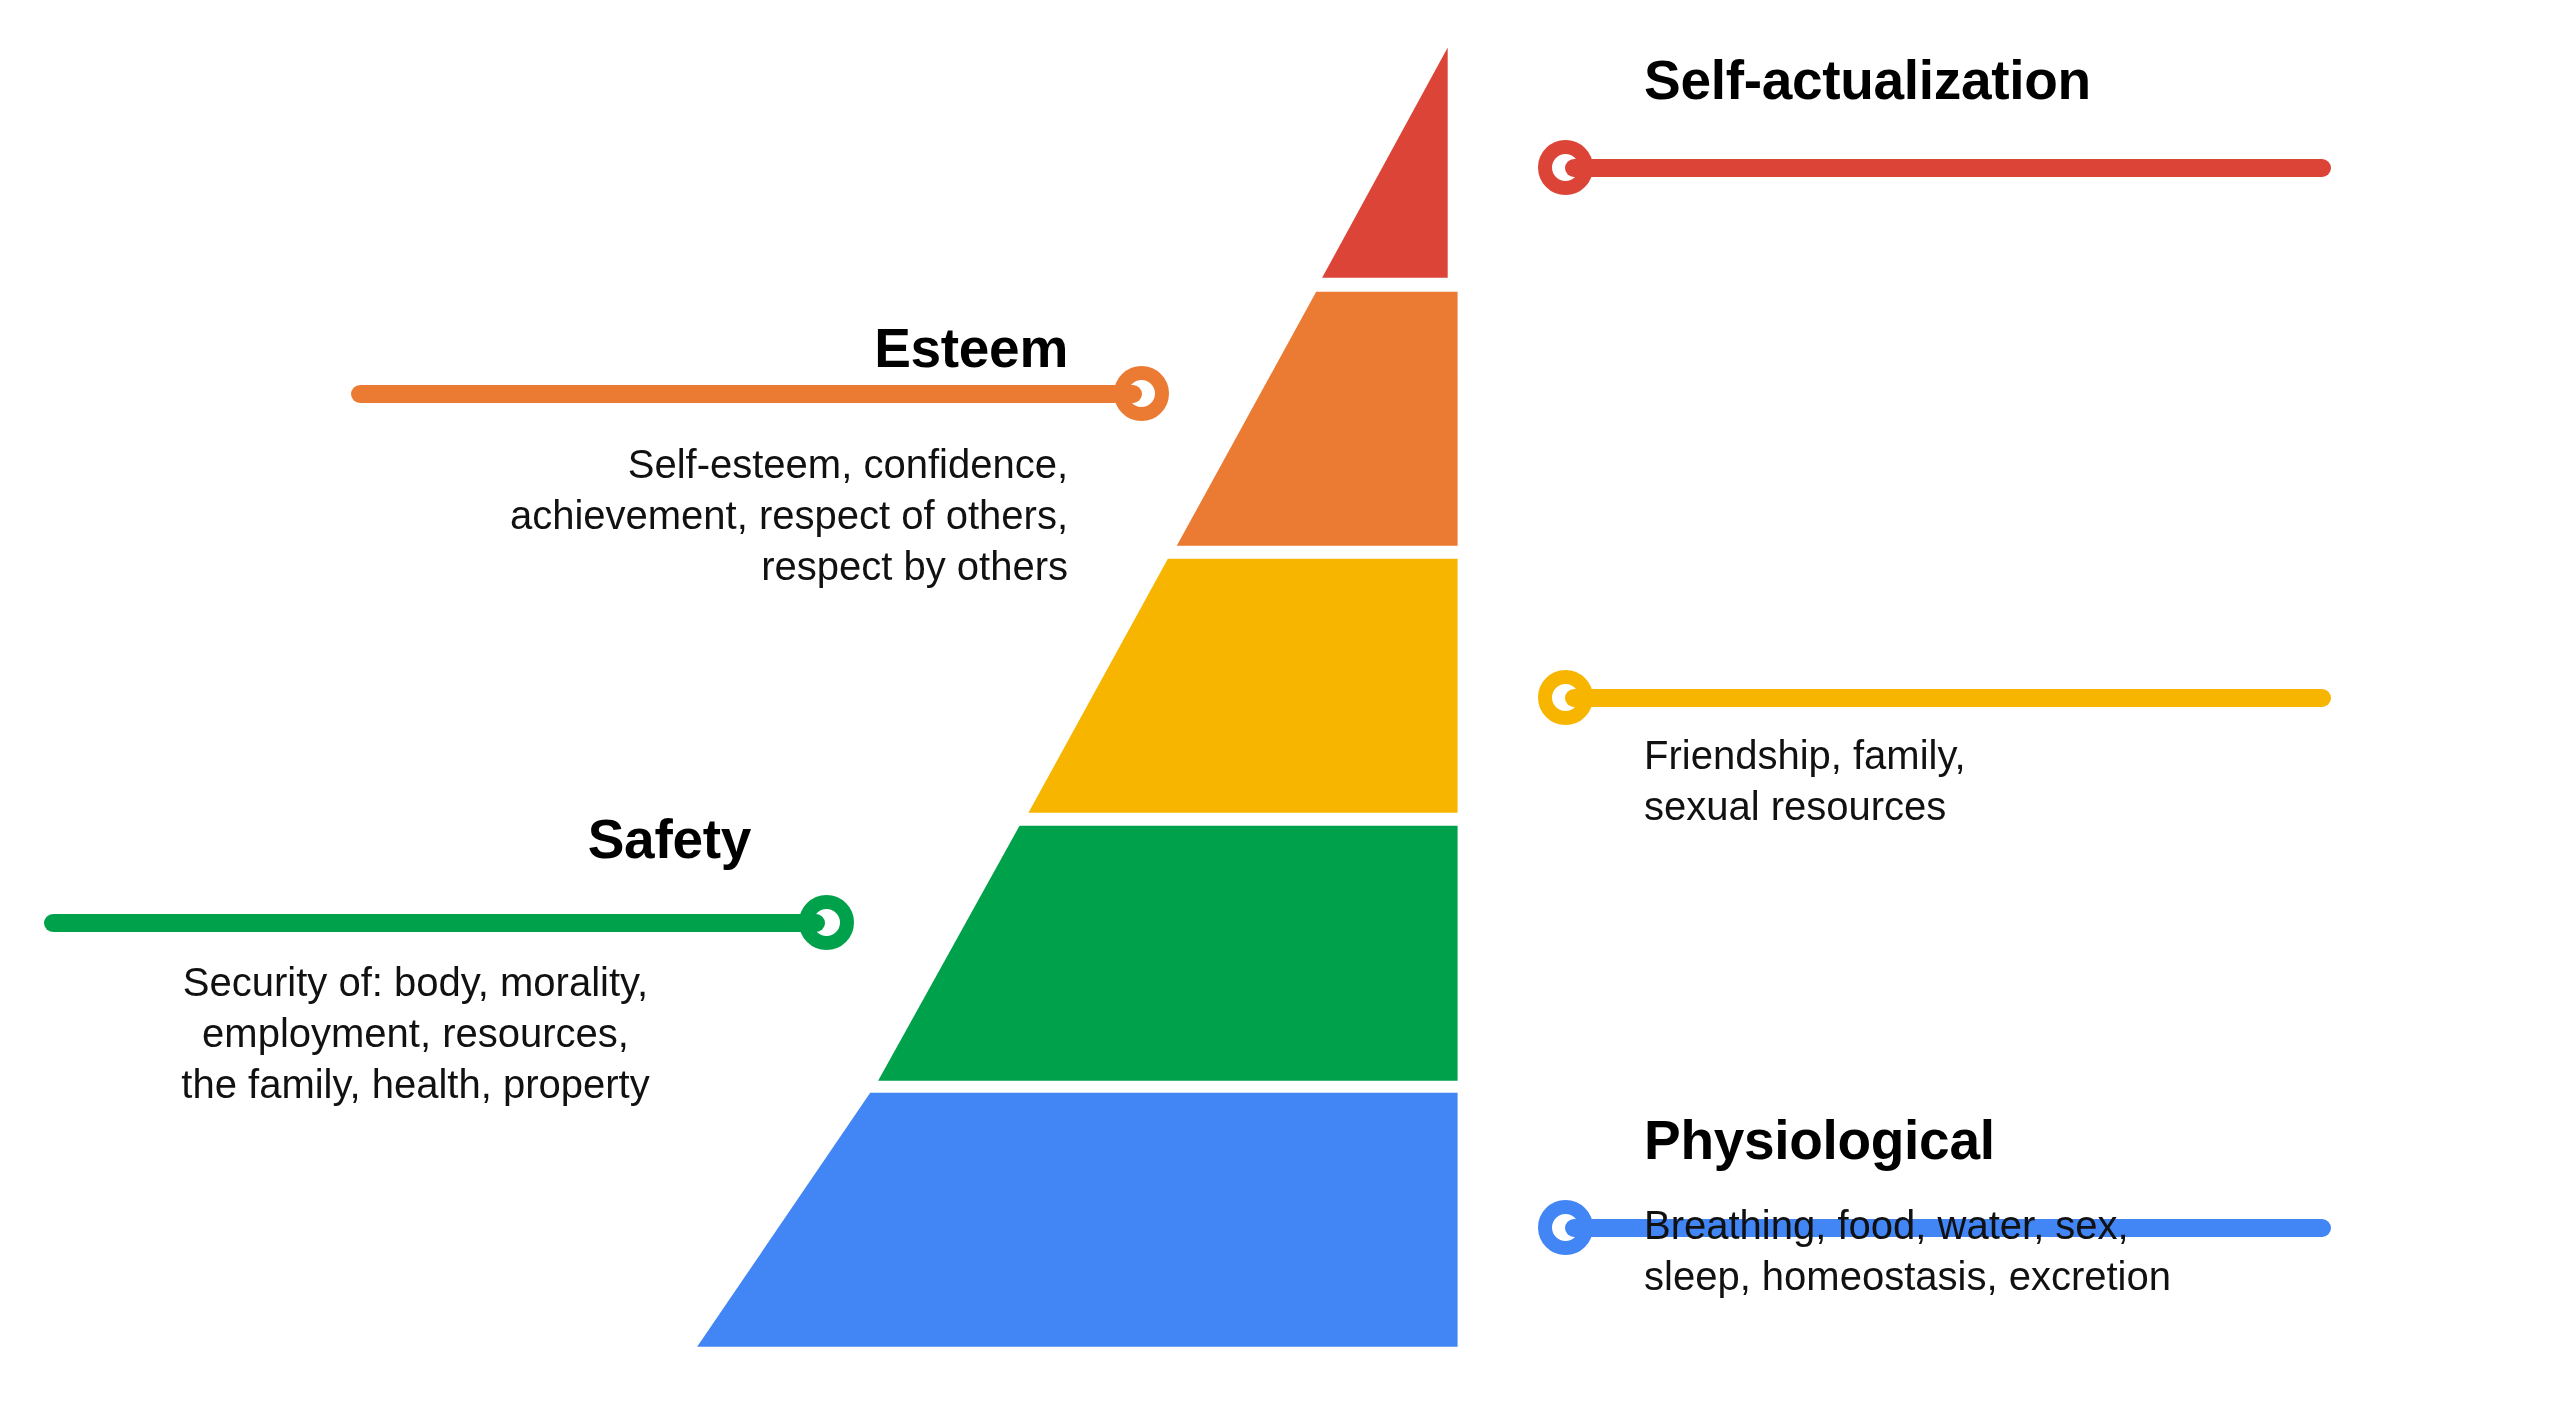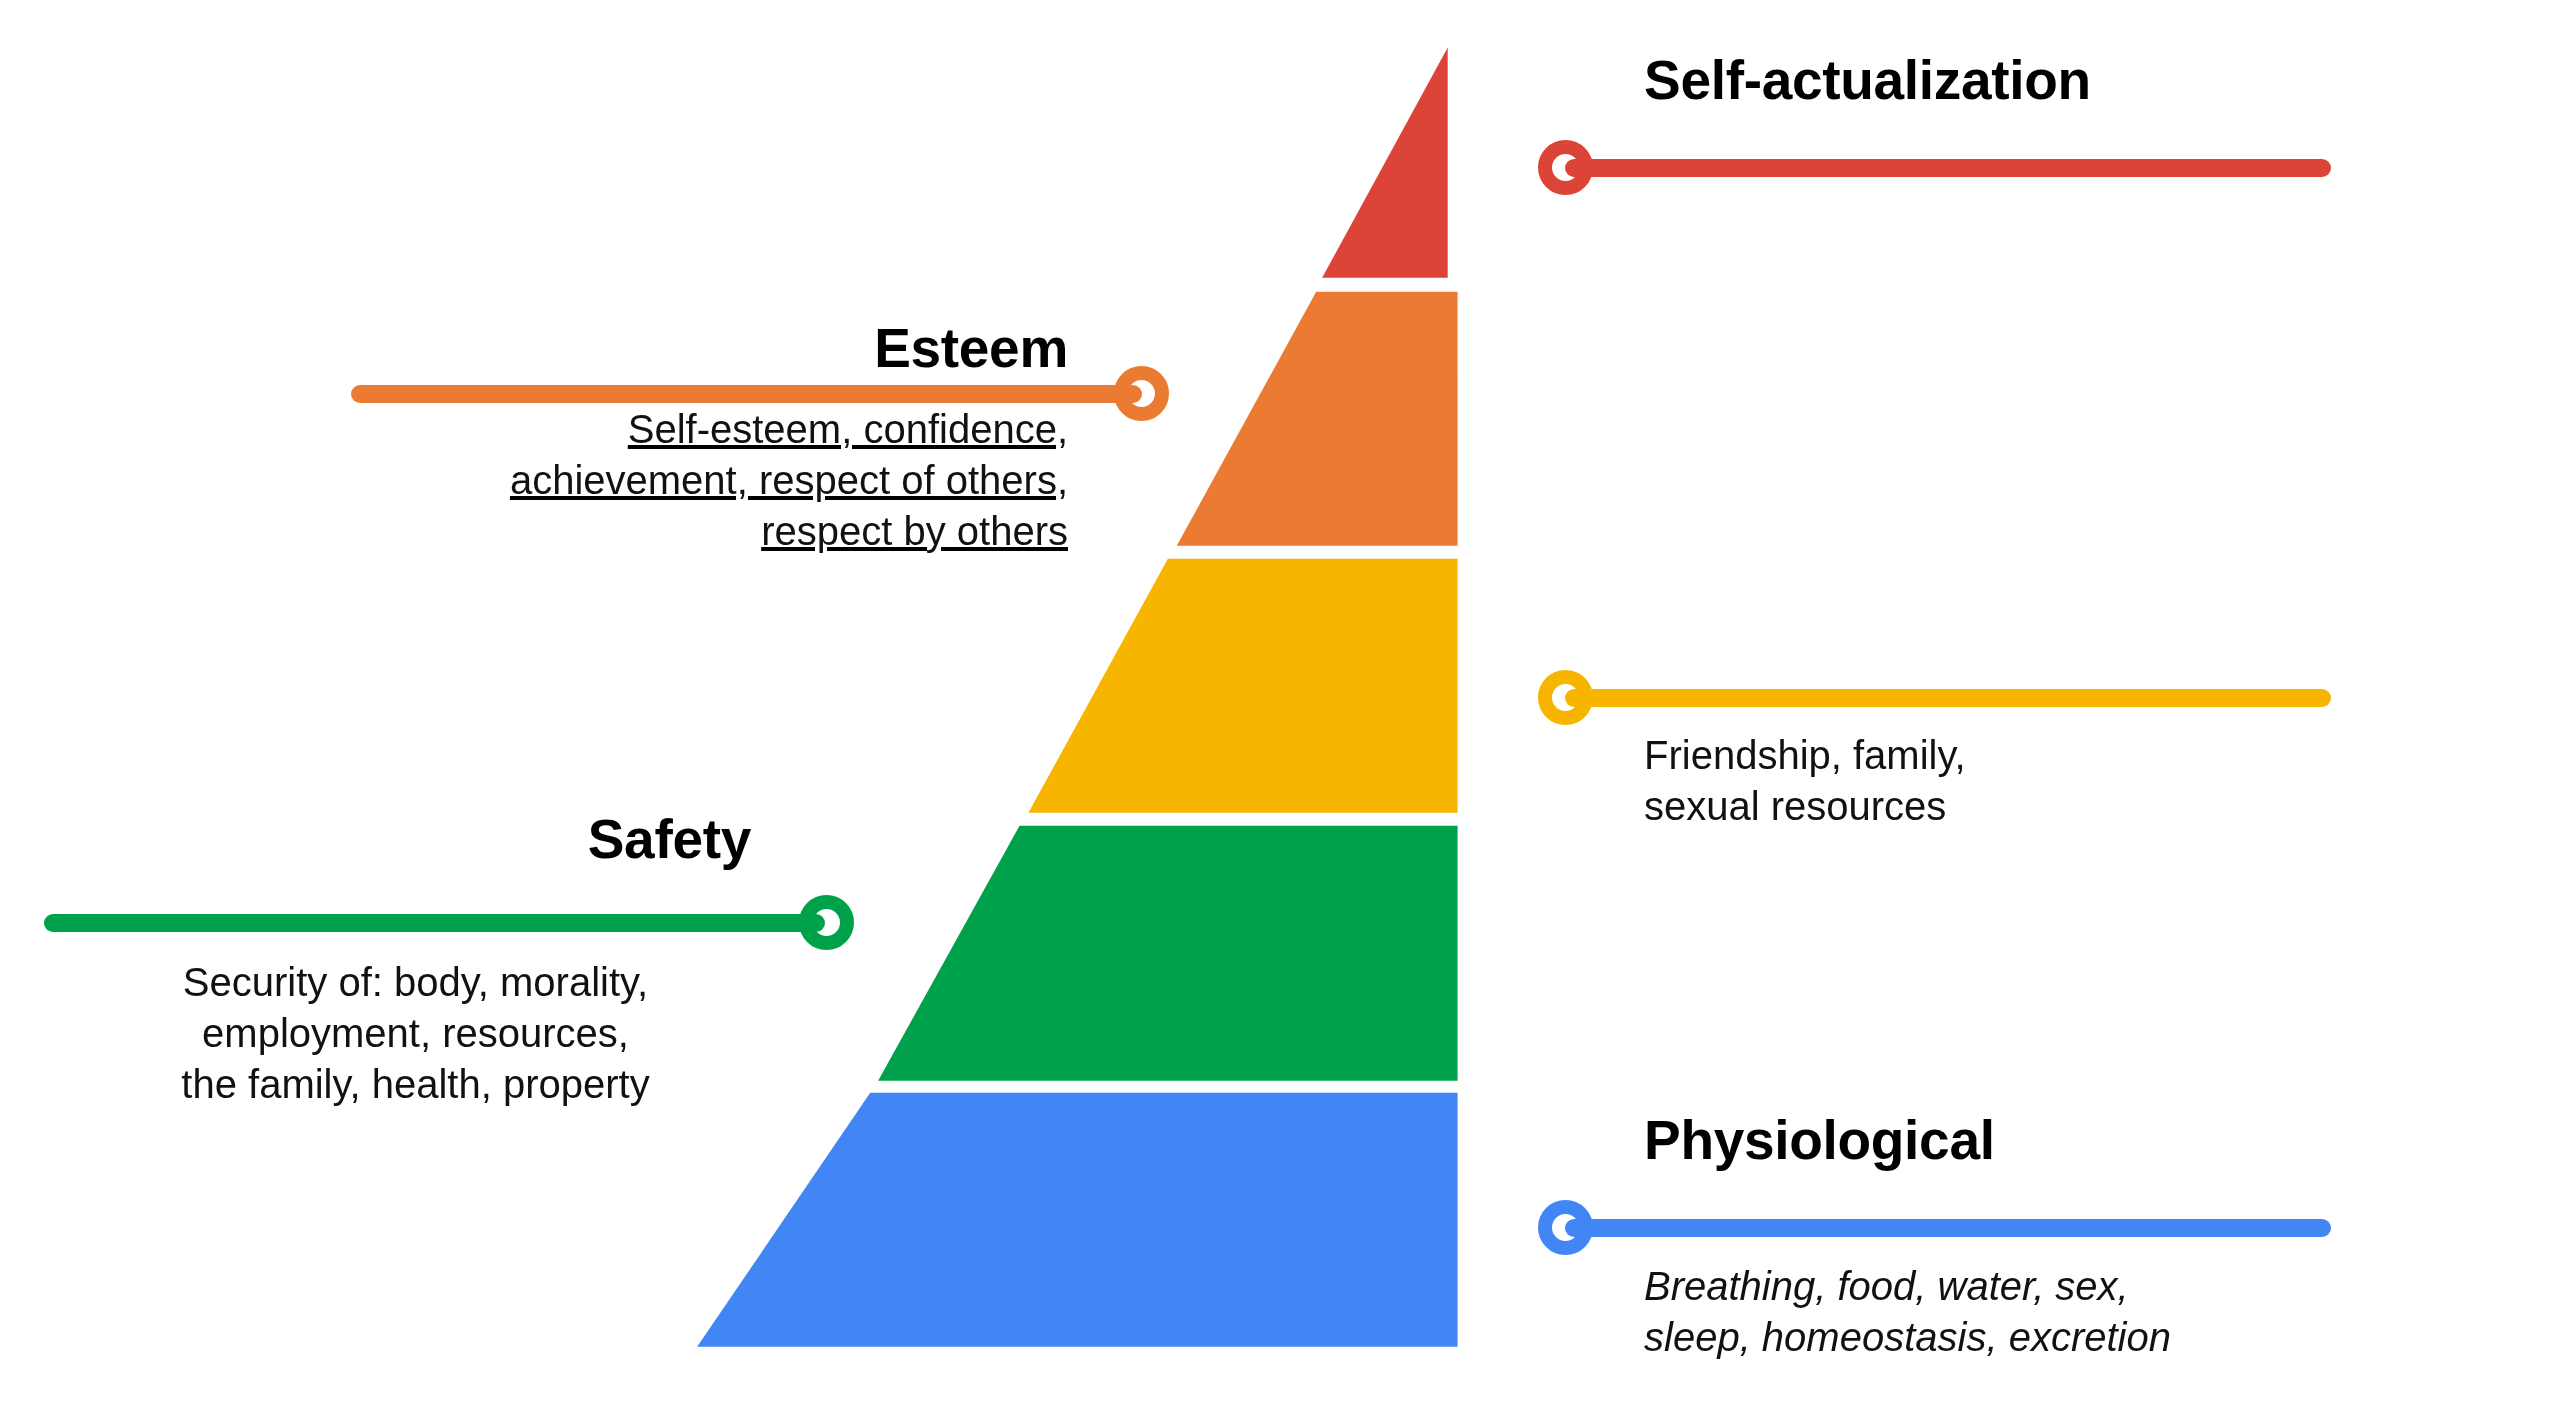--- a/index.html
+++ b/index.html
@@ -58,21 +58,21 @@
     <div class="title">Self-actualization</div>
   </div>
 
   <div class="connector">
     <div class="line" style="left:351px;top:385px;width:791px;background:#EB7B33;"></div>
     <div class="ring" style="left:1114px;top:366px;border:14px solid #EB7B33;"></div>
   </div>
   <div class="label-block left-block-right" style="left:297px;top:283px;width:771px;margin-top:37px;">
     <div class="title" style="display:inline-block;">Esteem</div>
   </div>
-  <div class="label-block left-block-right" style="left:178px;top:404px;width:890px;text-decoration:underline;">
+  <div class="label-block left-block-right" style="left:178px;top:439px;width:890px;">
     <div class="desc">Self-esteem, confidence,
 achievement, respect of others,
 respect by others</div>
   </div>
 
   <div class="connector">
     <div class="line" style="left:1565px;top:689px;width:766px;background:#F7B500;"></div>
     <div class="ring" style="left:1538px;top:670px;border:14px solid #F7B500;"></div>
   </div>
   <div class="label-block right-block" style="left:1644px;top:730px;width:752px;">
@@ -93,19 +93,19 @@
 the family, health, property</div>
   </div>
 
   <div class="connector">
     <div class="line" style="left:1565px;top:1219px;width:766px;background:#4285F4;"></div>
     <div class="ring" style="left:1538px;top:1200px;border:14px solid #4285F4;"></div>
   </div>
   <div class="label-block right-block" style="left:1644px;top:1112px;width:752px;">
     <div class="title">Physiological</div>
   </div>
-  <div class="label-block right-block" style="left:1644px;top:1261px;width:791px;font-style:italic;">
+  <div class="label-block right-block" style="left:1644px;top:1200px;width:791px;">
     <div class="desc">Breathing, food, water, sex,
 sleep, homeostasis, excretion</div>
   </div>
 
 </div>
 
 
 </body></html>

